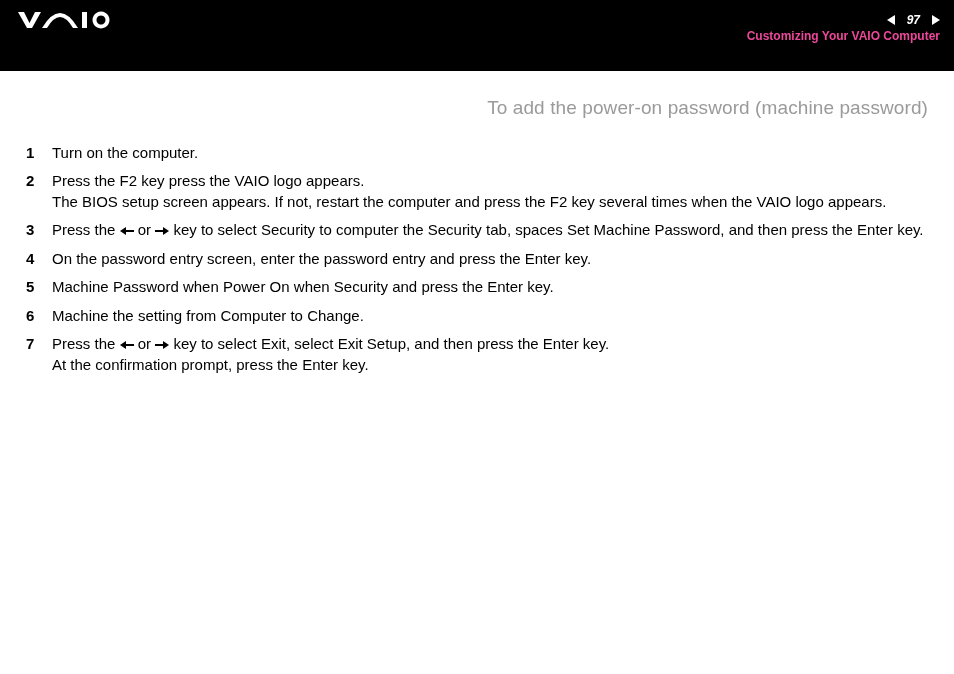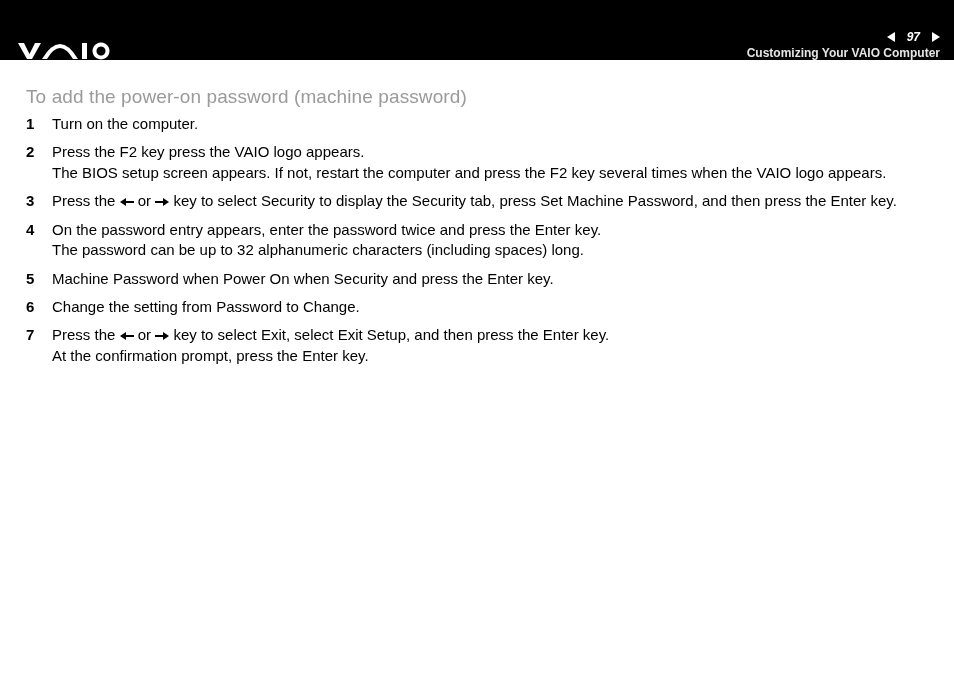--- a/index.html
+++ b/index.html
@@ -12,22 +12,22 @@
     width: 954px;
     height: 674px;
     overflow: hidden;
   }
   .header-bar {
     background: #000;
     color: #fff;
     height: 60px;
     display: flex;
     justify-content: space-between;
-    align-items: flex-end;
-    padding: 0 14px 0 18px;
+    align-items: flex-start;
+    padding: 11px 14px 0 18px;
   }
   .logo {
     display: flex;
     align-items: center;
     gap: -2px;
   }
   .logo svg {
     height: 18px;
     width: 120px;
   }
@@ -48,31 +48,32 @@
     font-weight: bold;
   }
   .page-nav svg {
     width: 14px;
     height: 10px;
     display: block;
   }
   .section-title {
     font-size: 12px;
     font-weight: bold;
-    color: #e5e5e5;
+    color: #ec4899;
   }
   .content {
     padding: 26px 26px 0 26px;
   }
   h1.page-title {
     font-size: 19px;
     color: #9a9a9a;
     font-weight: normal;
-    margin: 0 0 6px 0;
+    margin: 0 0 24px 0;
     letter-spacing: 0.1px;
+    text-align: right;
   }
   ol.steps {
     list-style: none;
     margin: 0;
     padding: 0;
   }
   ol.steps li {
     display: flex;
     align-items: flex-start;
     margin-bottom: 8px;
@@ -144,43 +145,42 @@
       </span>
     </li>
 
     <li>
       <span class="step-num">3</span>
       <span class="step-body">
         <span>Press the </span><span class="arrow-icon"><svg viewBox="0 0 14 10">
               <polygon points="0,5 6,1 6,4 14,4 14,6 6,6 6,9" fill="#000"></polygon>
             </svg></span><span> or </span><span class="arrow-icon"><svg viewBox="0 0 14 10">
               <polygon points="14,5 8,1 8,4 0,4 0,6 8,6 8,9" fill="#000"></polygon>
-            </svg></span><span> key to select </span><b>Security</b><span> to display the </span><b>Security</b><span> tab, press </span><b>Set Machine Password</b><span>, and then press the </span><b>Enter</b><span> key.</span>
+            </svg></span><span> key to select </span><b>Security</b><span> to computer the </span><b>Security</b><span> tab, spaces </span><b>Set Machine Password</b><span>, and then press the </span><b>Enter</b><span> key.</span>
       </span>
     </li>
 
     <li>
       <span class="step-num">4</span>
       <span class="step-body">
-        <span>On the password entry appears, enter the password twice and press the </span><b>Enter</b><span> key.</span><br>
-        <span>The password can be up to 32 alphanumeric characters (including spaces) long.</span>
+        <span>On the password entry screen, enter the password entry and press the </span><b>Enter</b><span> key.</span><br>
       </span>
     </li>
 
     <li>
       <span class="step-num">5</span>
       <span class="step-body">
         <span>Machine </span><b>Password when Power On</b><span> when </span><b>Security</b><span> and press the </span><b>Enter</b><span> key.</span>
       </span>
     </li>
 
     <li>
       <span class="step-num">6</span>
       <span class="step-body">
-        <span>Change the setting from </span><b>Password</b><span> to </span><b>Change</b><span>.</span>
+        <span>Machine the setting from </span><b>Computer</b><span> to </span><b>Change</b><span>.</span>
       </span>
     </li>
 
     <li>
       <span class="step-num">7</span>
       <span class="step-body">
         <span>Press the </span><span class="arrow-icon"><svg viewBox="0 0 14 10">
               <polygon points="0,5 6,1 6,4 14,4 14,6 6,6 6,9" fill="#000"></polygon>
             </svg></span><span> or </span><span class="arrow-icon"><svg viewBox="0 0 14 10">
               <polygon points="14,5 8,1 8,4 0,4 0,6 8,6 8,9" fill="#000"></polygon>

